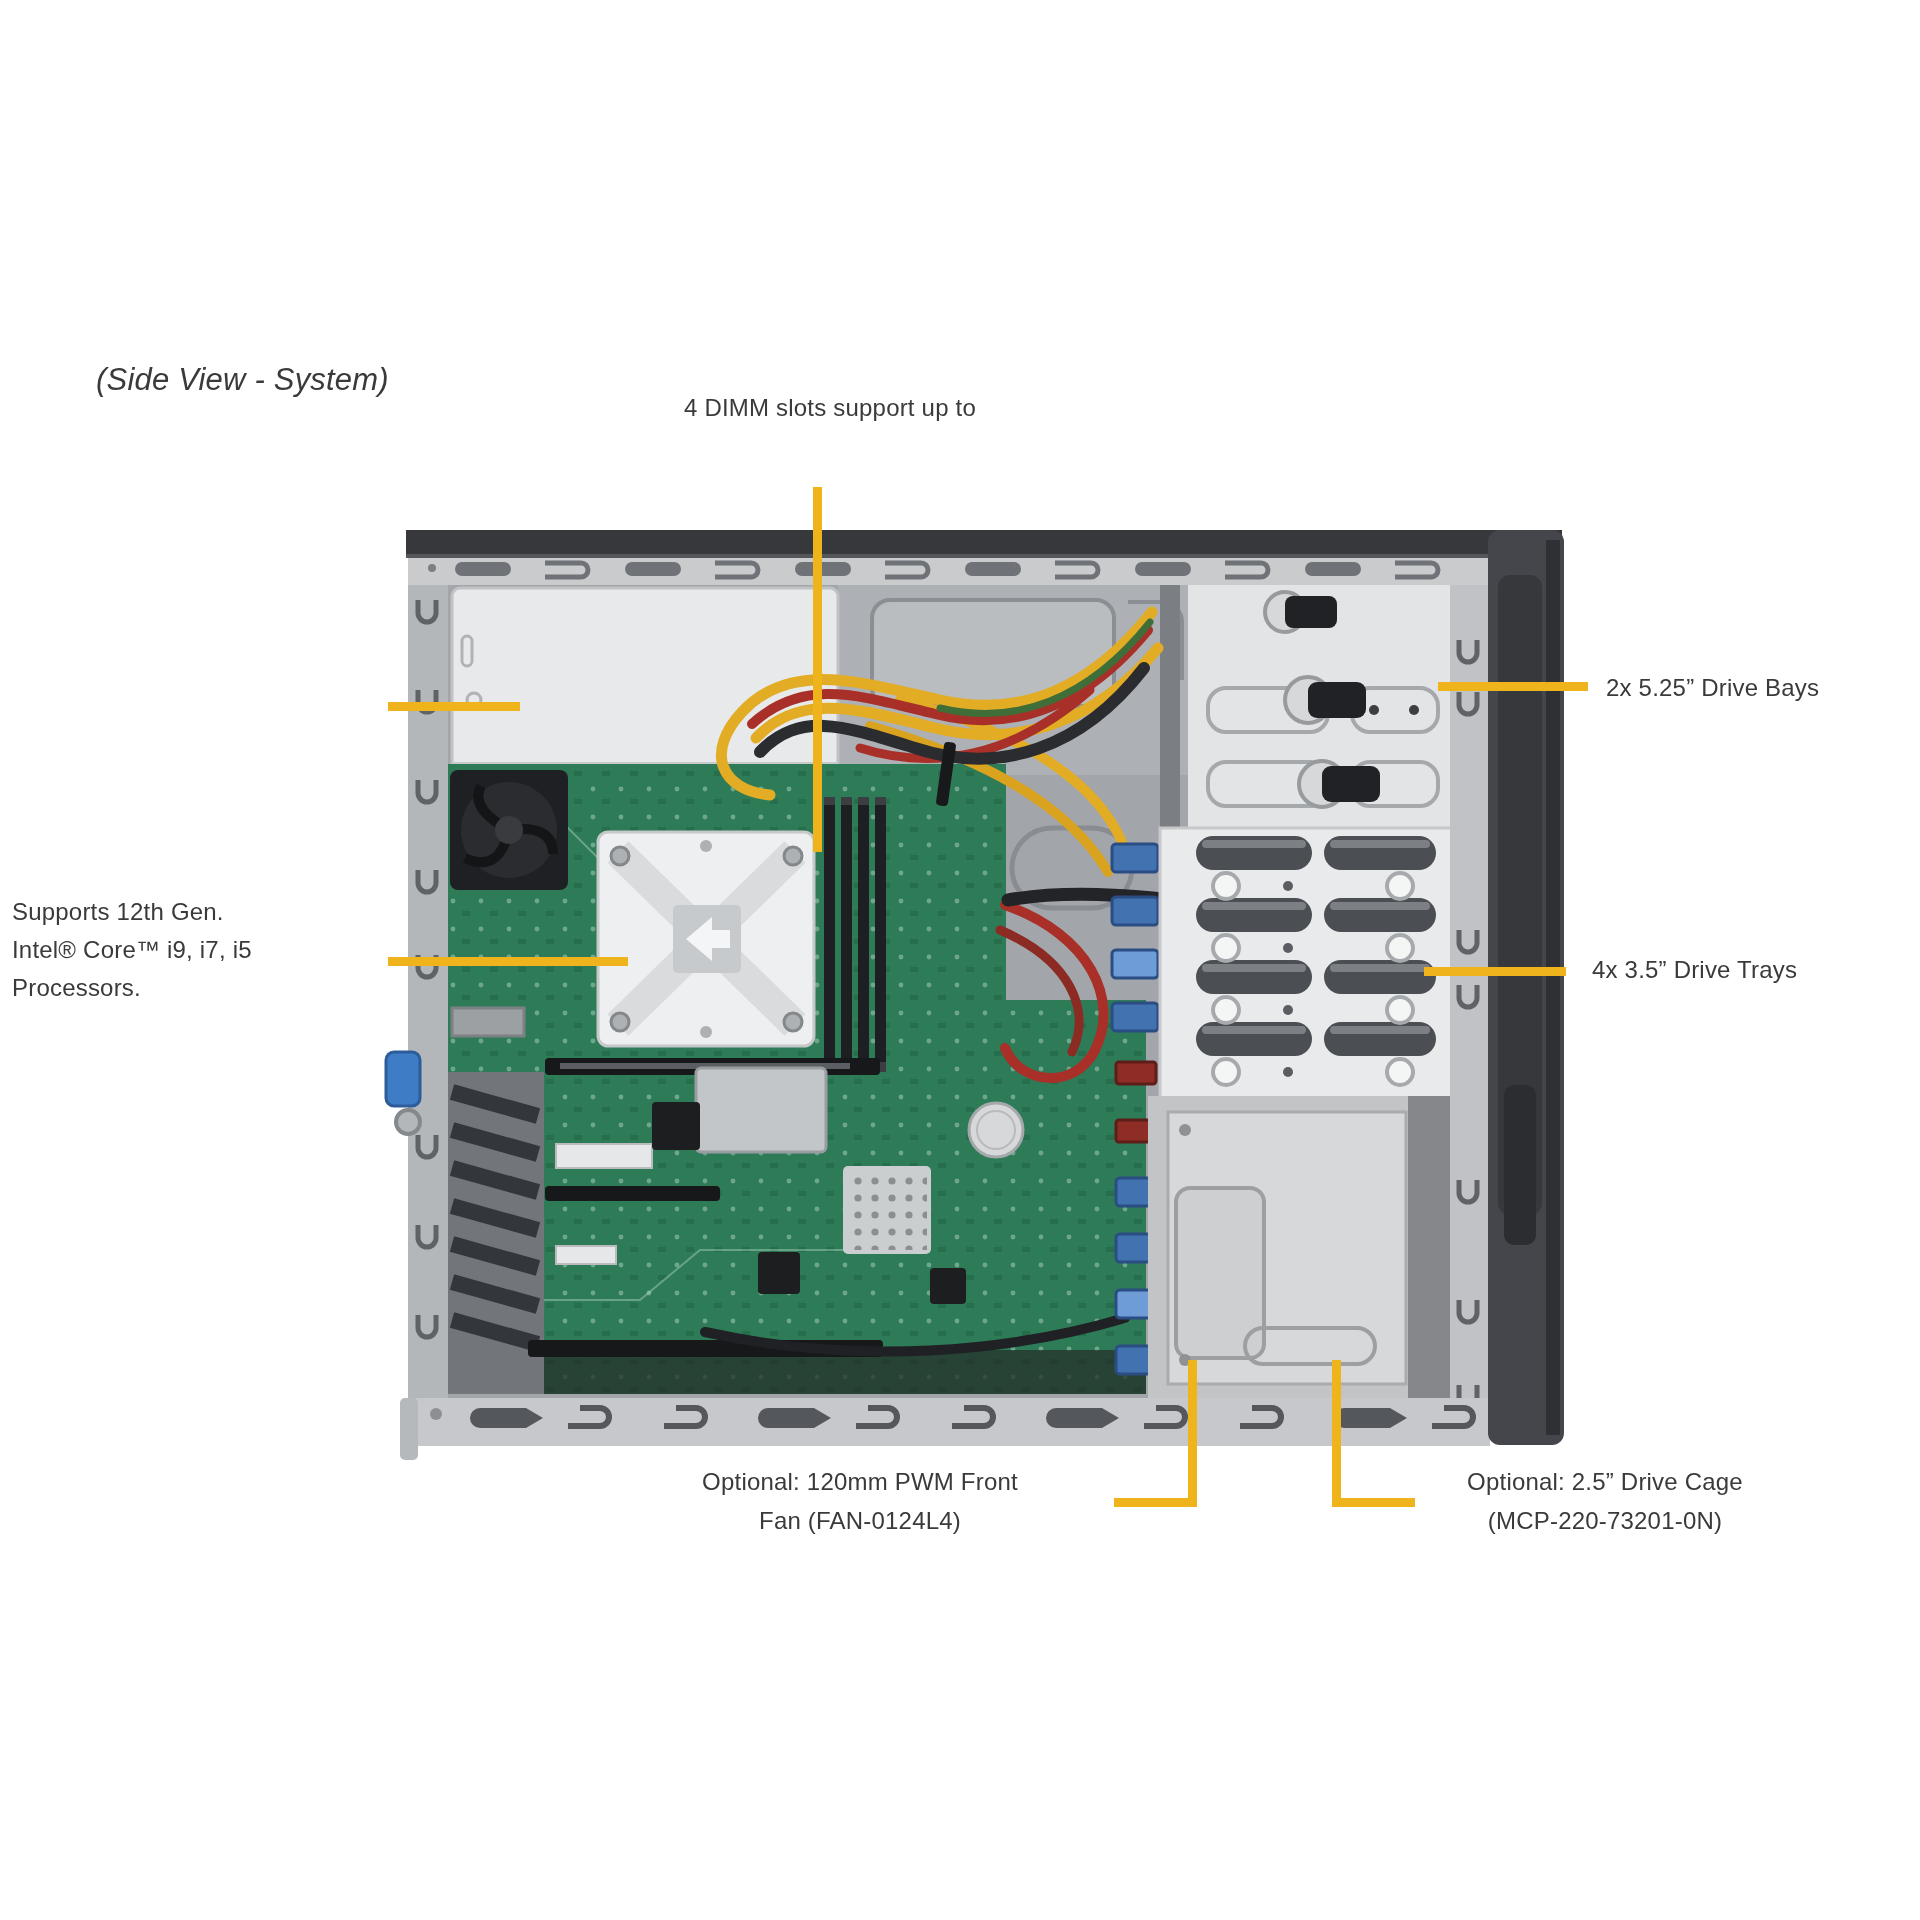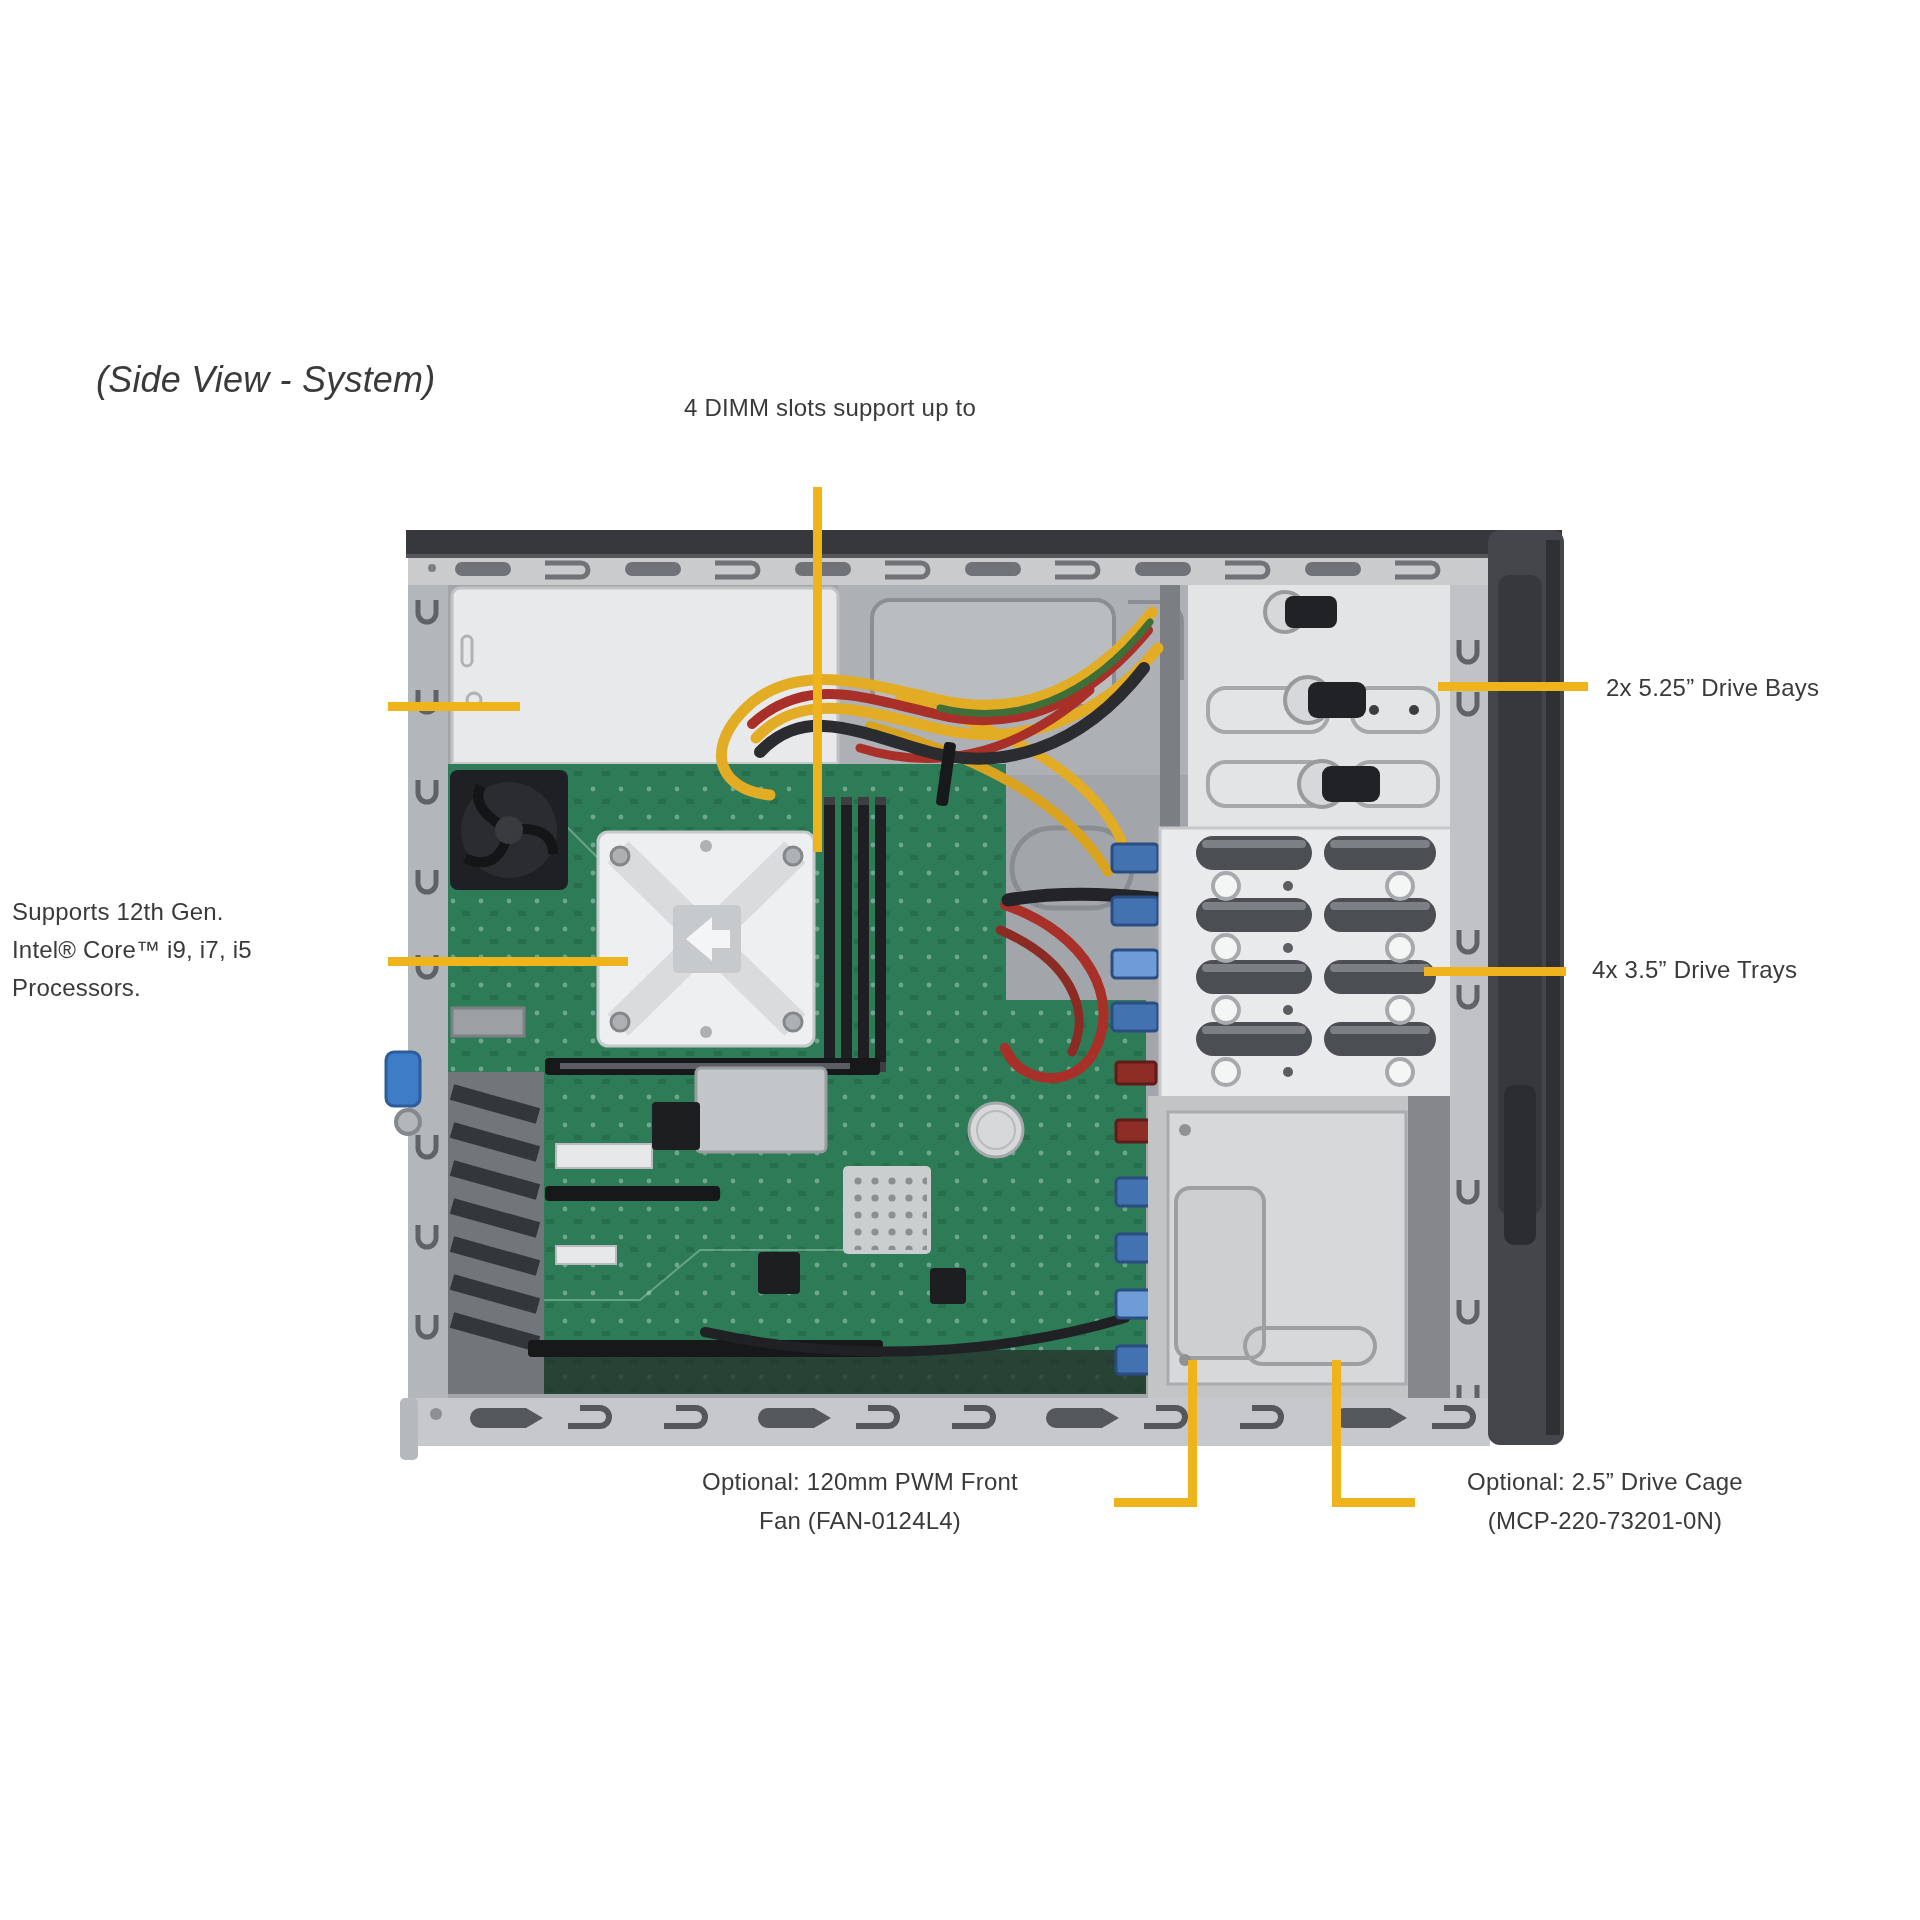--- a/index.html
+++ b/index.html
@@ -291,21 +291,21 @@
   <div class="cline" style="left:813px;top:487px;width:9px;height:365px;"></div>
   <div class="cline" style="left:388px;top:702px;width:132px;height:9px;"></div>
   <div class="cline" style="left:388px;top:957px;width:240px;height:9px;"></div>
   <div class="cline" style="left:1438px;top:682px;width:150px;height:9px;"></div>
   <div class="cline" style="left:1424px;top:967px;width:142px;height:9px;"></div>
   <div class="cline" style="left:1188px;top:1360px;width:9px;height:147px;"></div>
   <div class="cline" style="left:1114px;top:1498px;width:83px;height:9px;"></div>
   <div class="cline" style="left:1332px;top:1360px;width:9px;height:147px;"></div>
   <div class="cline" style="left:1332px;top:1498px;width:83px;height:9px;"></div>
 
-  <div class="callout italic" style="left:96px;top:360px;font-size:36px;">(Side View - System)</div>
+  <div class="callout italic" style="left:96px;top:360px;font-size:31px;">(Side View - System)</div>
 
   <div class="callout center" style="left:600px;top:388px;width:460px;">
     <div>4 DIMM slots support up to</div>
   </div>
 
 
   <div class="callout" style="left:12px;top:860px;width:370px;line-height:38px;margin-top:33px;">
     <div>Supports 12th Gen.</div>
     <div>Intel® Core™ i9, i7, i5</div>
     <div>Processors.</div>

